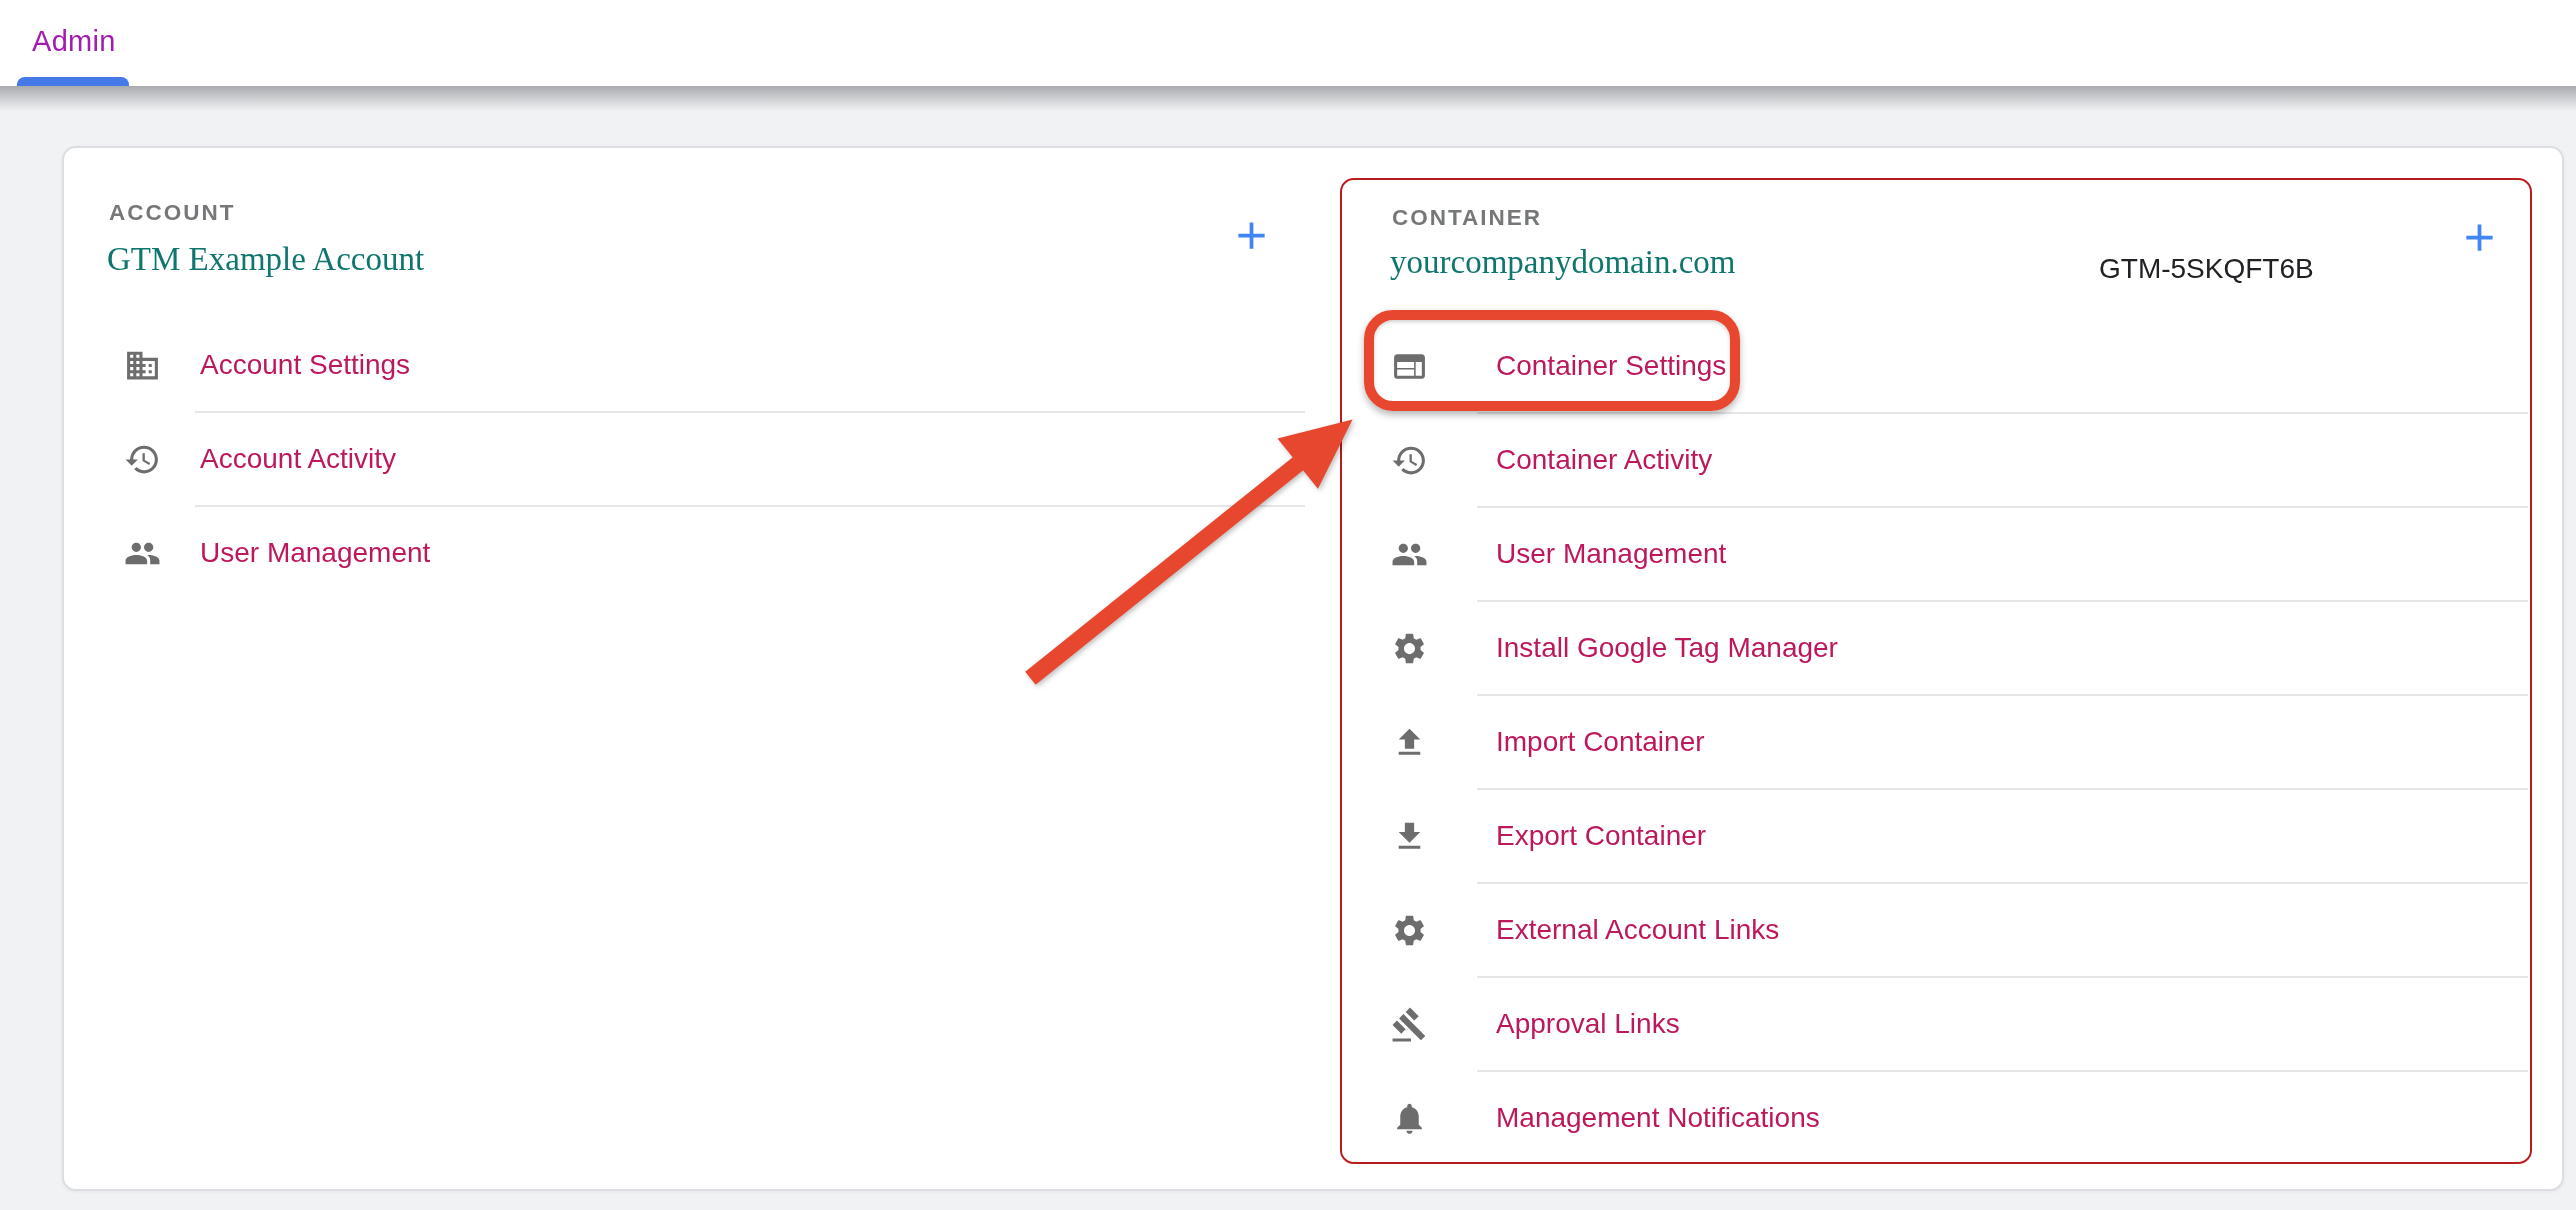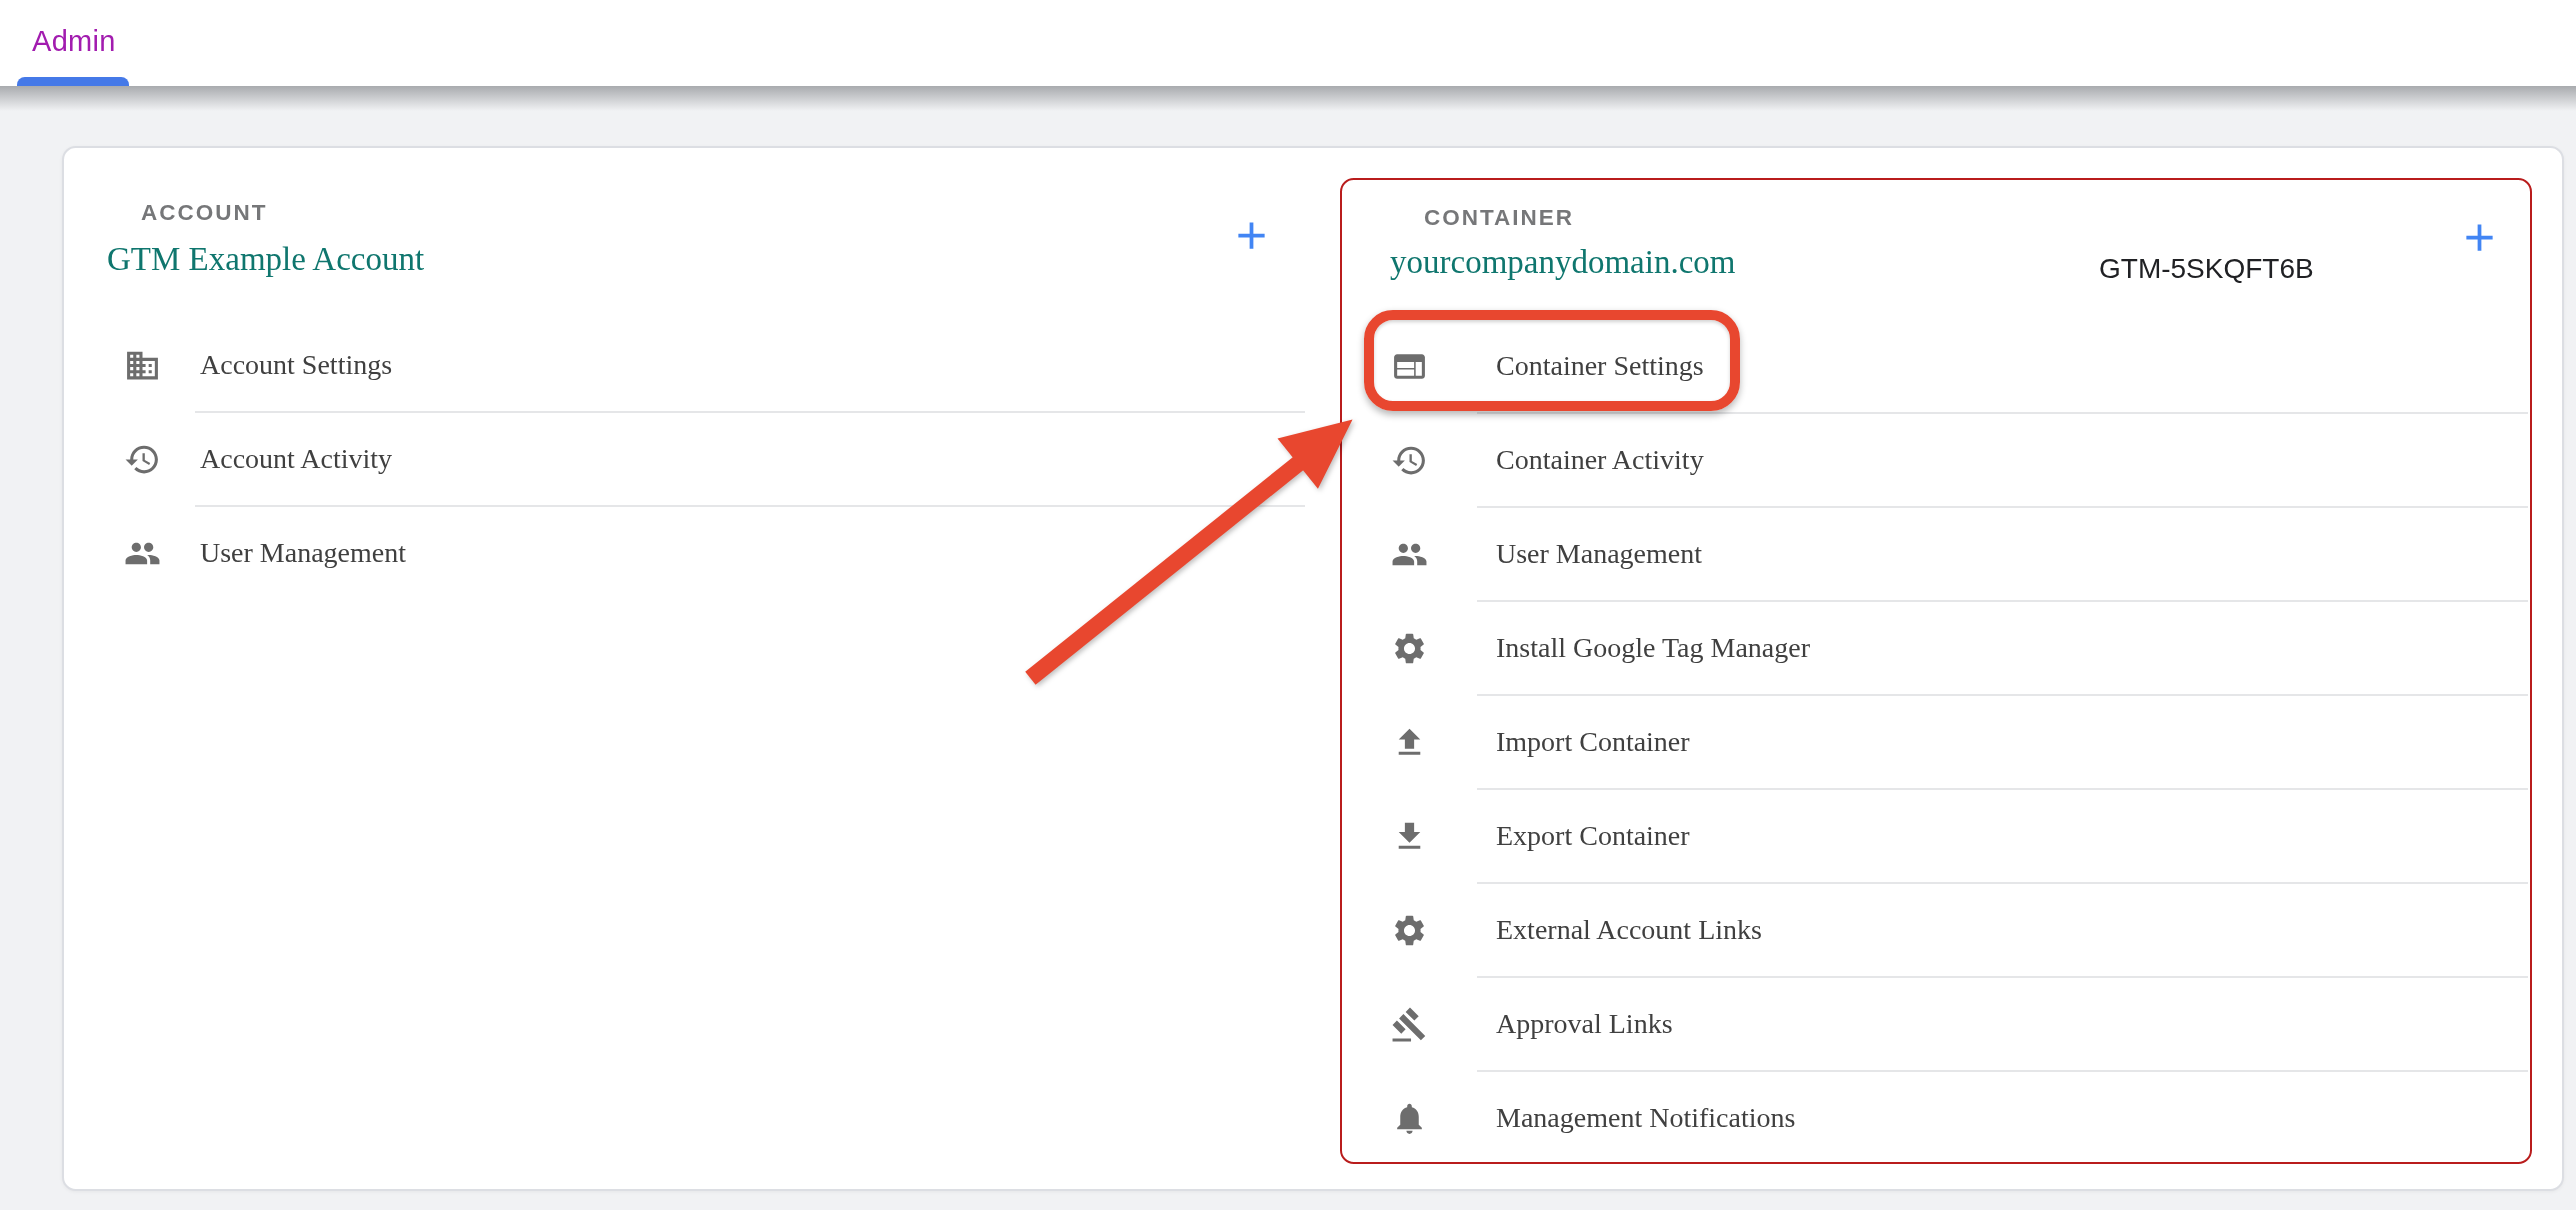--- a/index.html
+++ b/index.html
@@ -13,33 +13,33 @@
   .admin-tab{position:absolute;left:32px;top:0;height:82px;display:flex;align-items:center;
          font-size:29px;font-weight:500;color:#a21caf;cursor:pointer;letter-spacing:0.3px;}
   .tab-indicator{position:absolute;left:16.6px;top:77px;width:112px;height:8.8px;background:#4579e8;
          border-radius:7.8px 7.8px 0 0;}
   
   .outer-card{position:absolute;left:62px;top:146px;width:2502px;height:1045px;background:#fff;
          border:2px solid #dcdee3;border-radius:13.7px;box-sizing:border-box;
          box-shadow:0 1px 3.9px rgba(0,0,0,0.05);}
   .container-card{position:absolute;left:1340px;top:178px;width:1192px;height:986px;background:#fff;
          border:2px solid #b91c1c;border-radius:13.7px;box-sizing:border-box;z-index:6;}
-  .section-label{position:absolute;font-size:22.5px;font-weight:600;letter-spacing:2px;color:#767779;margin-left:32px;}
+  .section-label{position:absolute;font-size:22.5px;font-weight:600;letter-spacing:2px;color:#767779;}
   .panel-title{position:absolute;font-size:33px;font-weight:400;color:#0f766e;white-space:nowrap;font-family:Liberation Serif, serif;}
   .gtm-id{position:absolute;font-size:28px;color:#202124;white-space:nowrap;}
   .plus-btn{position:absolute;width:47px;height:47px;cursor:pointer;display:flex;
          align-items:center;justify-content:center;}
   .plus-btn svg{width:45px;height:45px;fill:#4285f4;}
   
   .rows{position:absolute;}
   .row{position:relative;height:94px;cursor:pointer;}
   .row-icon{position:absolute;top:50%;margin-top:-18.6px;width:37px;height:37px;}
   .row-icon svg{width:37px;height:37px;fill:#6d6d6d;}
-  .row-label{position:absolute;top:50%;transform:translateY(-52%);font-size:28px;color:#404040;
-         white-space:nowrap;font-family:Liberation Serif, serif;}
+  .row-label{position:absolute;top:50%;transform:translateY(-52%);font-size:28px;color:#be185d;
+         white-space:nowrap;}
   .divider{position:absolute;bottom:0;height:2px;background:#e5e6e8;}
   .acct-rows{left:62px;top:319px;width:1250px;z-index:7;}
   .acct-rows .row-icon{left:62px;}
   .acct-rows .row-label{left:138px;}
   .acct-rows .divider{left:133px;width:1110px;}
   .cont-rows{left:0;top:140px;width:100%;}
   .cont-rows .row-icon{left:49px;}
   .cont-rows .row-label{left:154px;}
   .cont-rows .divider{left:135px;right:2px;}
   

